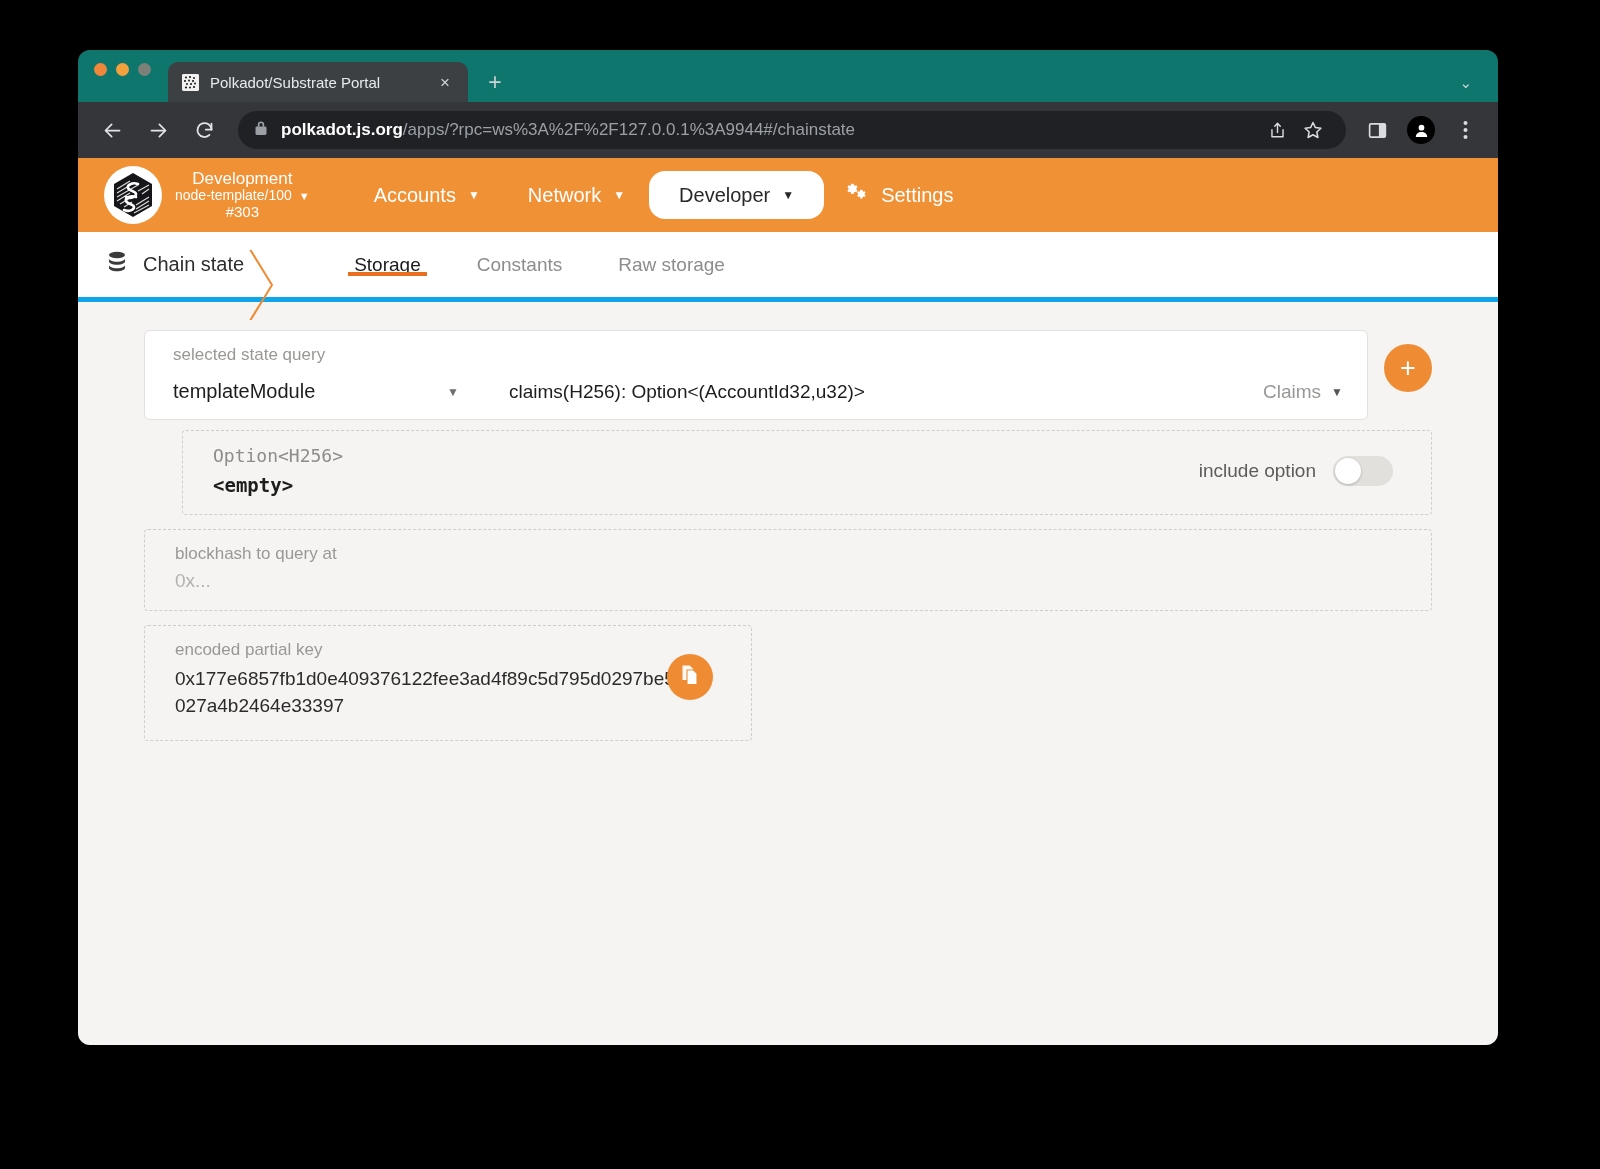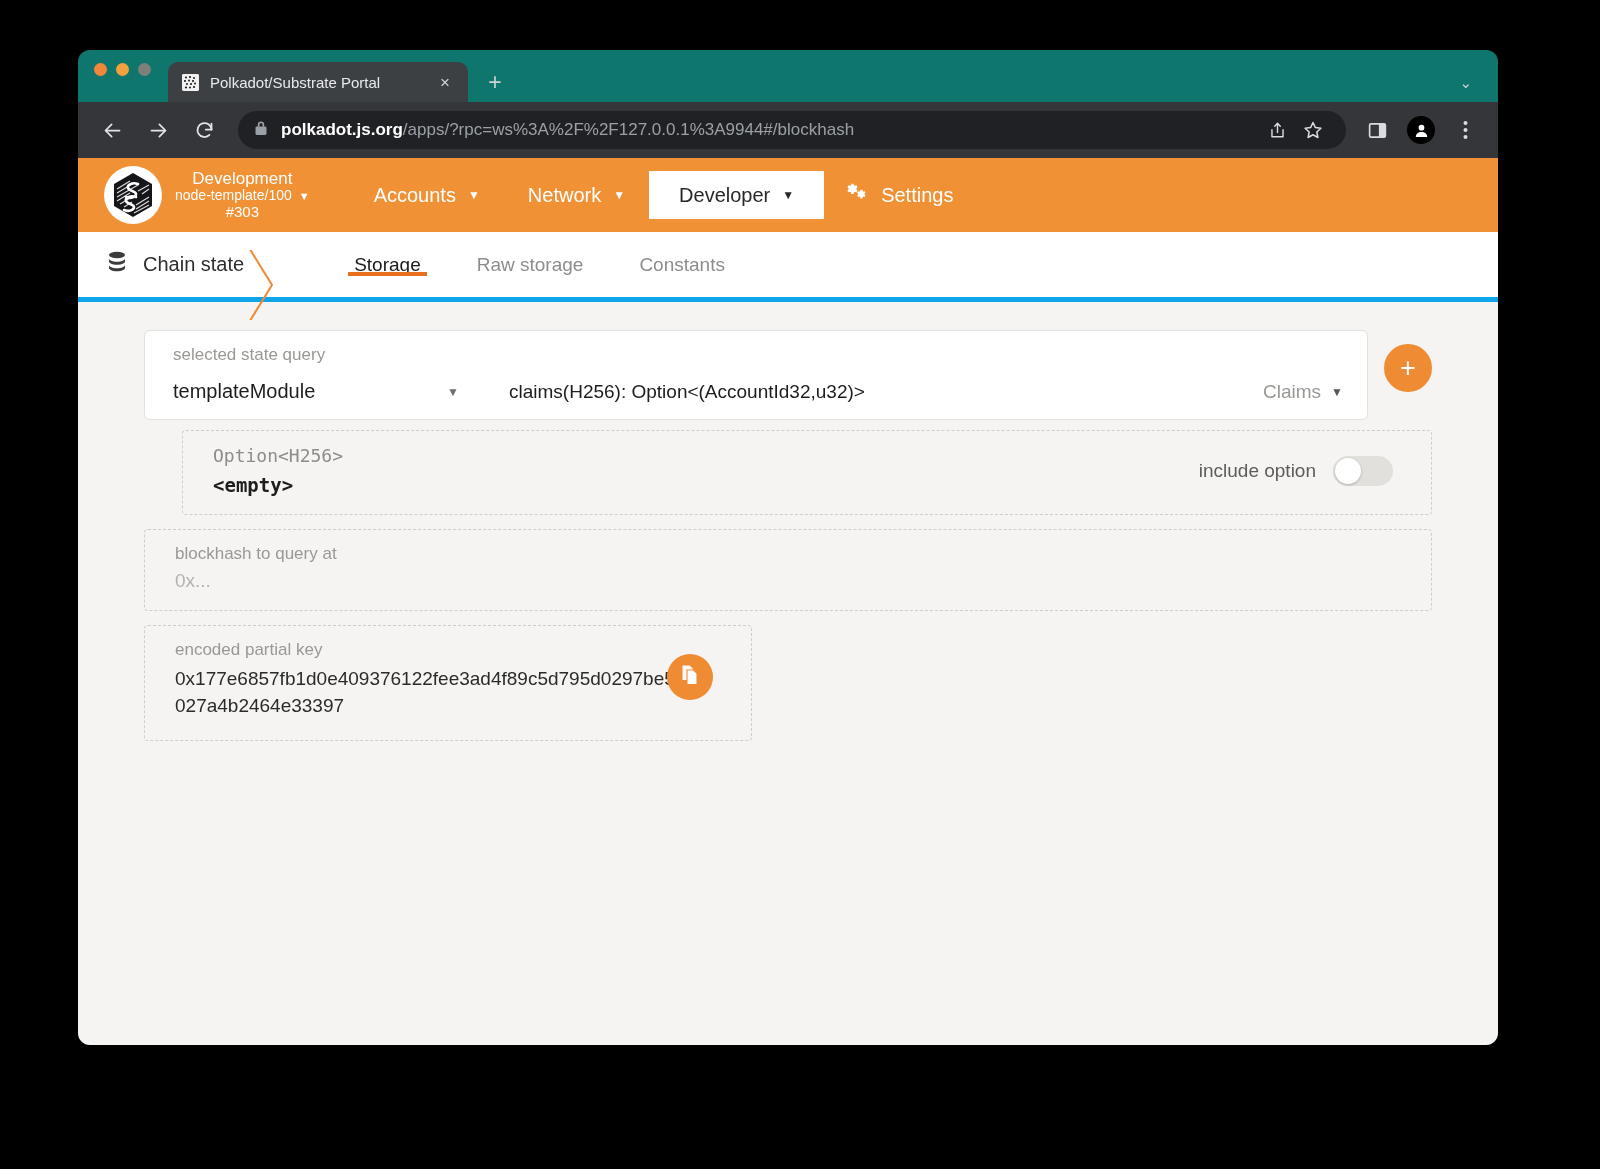--- a/index.html
+++ b/index.html
@@ -144,21 +144,21 @@
   .navitem {
     color: #ffffff;
     font-size: 20px;
     padding: 0 24px;
     display: flex; align-items: center; gap: 12px;
     height: 48px;
   }
   .navitem.active {
     background: #ffffff;
     color: #282828;
-    border-radius: 0;
+    border-radius: 16px;
     padding: 0 30px;
   }
   .navitem .caret { font-size: 12px; }
   .settings-wrap { display: flex; align-items: center; gap: 11px; color: #fff; font-size: 20px; padding: 0 20px; }
   
   .pagetabs {
     height: 70px;
     background: #ffffff;
     display: flex;
     align-items: center;
@@ -324,21 +324,21 @@
         </svg>
     </div>
 
     <div class="omnibox">
       <span>
         <svg width="14" height="16" viewBox="0 0 14 16" fill="#9aa0a6">
             <rect x="1.5" y="6.5" width="11" height="8.5" rx="1.4"></rect>
             <path d="M3.8 6.8V4.6a3.2 3.2 0 0 1 6.4 0v2.2h-1.7V4.6a1.5 1.5 0 0 0-3 0v2.2z"></path>
           </svg>
       </span>
-      <span class="url"><span class="host">polkadot.js.org</span><span class="path">/apps/?rpc=ws%3A%2F%2F127.0.0.1%3A9944#/blockhash</span></span>
+      <span class="url"><span class="host">polkadot.js.org</span><span class="path">/apps/?rpc=ws%3A%2F%2F127.0.0.1%3A9944#/chainstate</span></span>
       <span class="omni-actions">
         <span class="iconbtn">
           <svg width="19" height="19" viewBox="0 0 24 24" fill="none" stroke="currentColor" stroke-width="1.8" stroke-linecap="round" stroke-linejoin="round">
               <path d="M5 11v9h14v-9"></path>
               <polyline points="8.5 6.5 12 3 15.5 6.5"></polyline>
               <line x1="12" y1="3" x2="12" y2="14.5"></line>
             </svg>
         </span>
         <span class="iconbtn">
           <svg width="20" height="20" viewBox="0 0 24 24" fill="none" stroke="currentColor" stroke-width="1.8" stroke-linejoin="round">
@@ -450,24 +450,24 @@
           <svg width="44" height="70" viewBox="0 0 44 70" fill="none" stroke="#ee8b33" stroke-width="2">
               <polyline points="6,-4 30,35 6,74"></polyline>
             </svg>
         </span>
       </div>
       <div class="tabset">
         <div class="ptab active">
           <span>Storage</span>
         </div>
         <div class="ptab">
+          <span>Constants</span>
+        </div>
+        <div class="ptab">
           <span>Raw storage</span>
-        </div>
-        <div class="ptab">
-          <span>Constants</span>
         </div>
       </div>
     </div>
 
     <div class="content">
       <div class="inner">
 
         <div class="query-row">
           <div class="query-card">
             <div class="field-label">selected state query</div>

